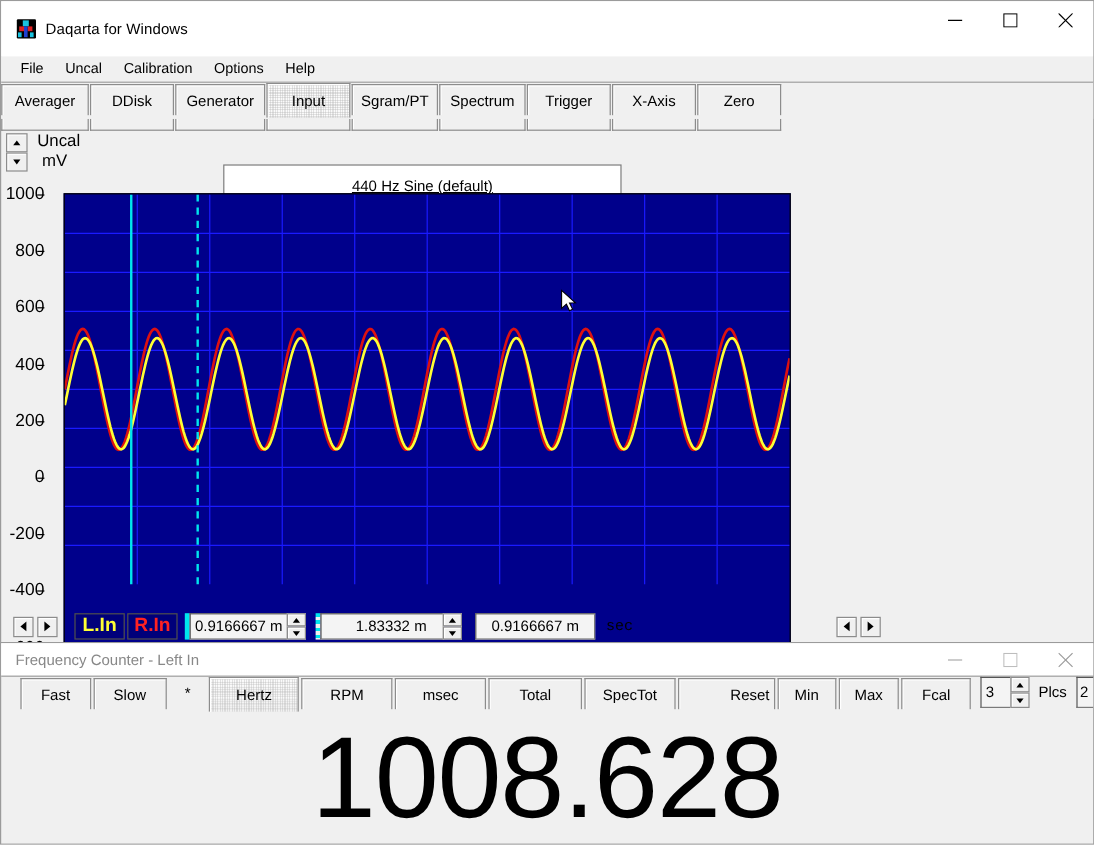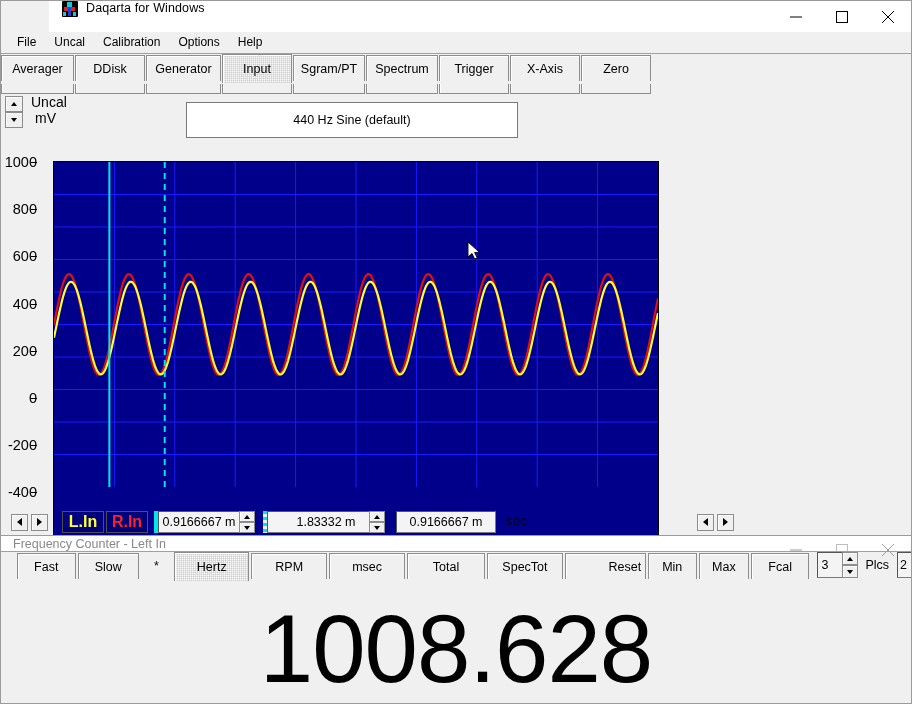--- a/index.html
+++ b/index.html
@@ -13,24 +13,23 @@
     position:relative;
   }
   
   #app-window{
     position:absolute;left:0;top:0;width:912px;height:536px;
     background:#f0f0f0;
     border:1px solid #9b9b9b;
     box-sizing:border-box;
   }
   .titlebar{
-    height:31px;background:#ffffff;
-    display:flex;align-items:flex-start;
+    height:46px;background:#ffffff;
+    display:flex;align-items:center;
     position:relative;
-    margin-left:48px;
   }
   .app-icon{
     width:16px;height:16px;margin-left:13px;margin-right:8px;
     background:#000;
     position:relative;overflow:hidden;border-radius:1px;
     flex:0 0 auto;
   }
   .app-icon i{position:absolute;display:block;}
   .ai1{left:5px;top:1px;width:5px;height:5px;background:#19c3e0;}
   .ai2{left:2px;top:6px;width:4px;height:4px;background:#e02020;}
@@ -104,24 +103,24 @@
     display:flex;align-items:center;justify-content:center;
     box-sizing:border-box;box-shadow: inset 1px 1px 0 #ffffff;
   }
   .arrow-up{width:0;height:0;border-left:3px solid transparent;border-right:3px solid transparent;border-bottom:4px solid #000;}
   .arrow-down{width:0;height:0;border-left:3px solid transparent;border-right:3px solid transparent;border-top:4px solid #000;}
   .uncal-label{
     position:absolute;left:30px;top:0px;font-size:14px;line-height:16px;
   }
   .uncal-label .l2{padding-left:4px;}
   .gen-field{
-    position:absolute;left:185px;top:8px;width:332px;height:36px;
+    position:absolute;left:185px;top:28px;width:332px;height:36px;
     background:#fff;border:1px solid #7a7a7a;
     display:flex;align-items:center;justify-content:center;
-    font-size:12.5px;box-sizing:border-box;
+    font-size:12.5px;box-sizing:border-box;text-decoration:underline;
   }
   
   #plot-wrap{position:absolute;left:0px;top:155px;width:912px;height:355px;}
   .ylabels{position:absolute;left:0;top:0;width:46px;height:328px;}
   .ylabels div{
     position:absolute;right:10px;font-size:14.5px;line-height:14px;
     text-align:right;white-space:nowrap;
   }
   .ytick{position:absolute;right:2px;width:6px;height:1px;background:#000;}
   .plot-area{
@@ -159,21 +158,21 @@
   .spin-sm div{
     flex:1;border:1px solid #8c8c8c;background:#f0f0f0;
     display:flex;align-items:center;justify-content:center;box-sizing:border-box;
     box-shadow: inset 1px 1px 0 #ffffff;
   }
   
   #fc-window{
     position:absolute;left:0;top:535px;width:912px;height:169px;
     background:#f0f0f0;border:1px solid #9b9b9b;box-sizing:border-box;
   }
-  .fc-titlebar{height:15px;background:#fff;display:flex;align-items:center;position:relative;}
+  .fc-titlebar{height:27px;background:#fff;display:flex;align-items:center;position:relative;}
   .fc-title{margin-left:12px;font-size:12.5px;color:#888;}
   .fc-controls{position:absolute;right:0;top:0;height:27px;display:flex;}
   .fc-wbtn{width:46px;height:27px;display:flex;align-items:center;justify-content:center;}
   .fc-tabstrip{position:relative;height:30px;display:flex;border-top:1px solid #a0a0a0;}
   .readout{
     position:absolute;left:0;top:60px;width:910px;height:105px;
     display:flex;align-items:center;justify-content:center;
     font-size:96px;line-height:100px;letter-spacing:-1px;
   }
   .plcs-label{font-size:12.5px;display:flex;align-items:center;}

